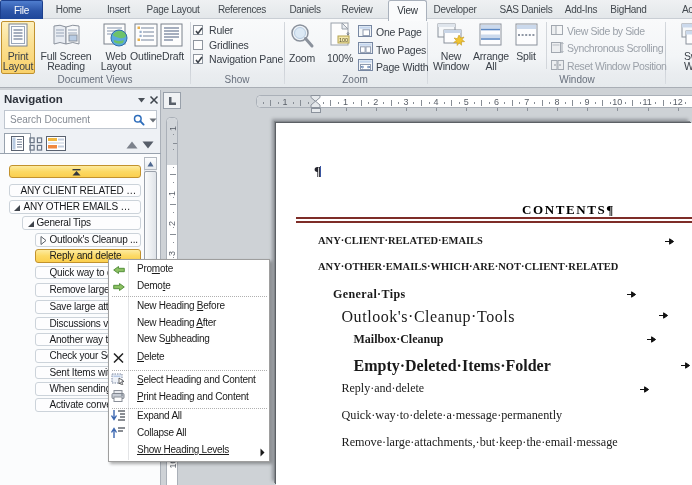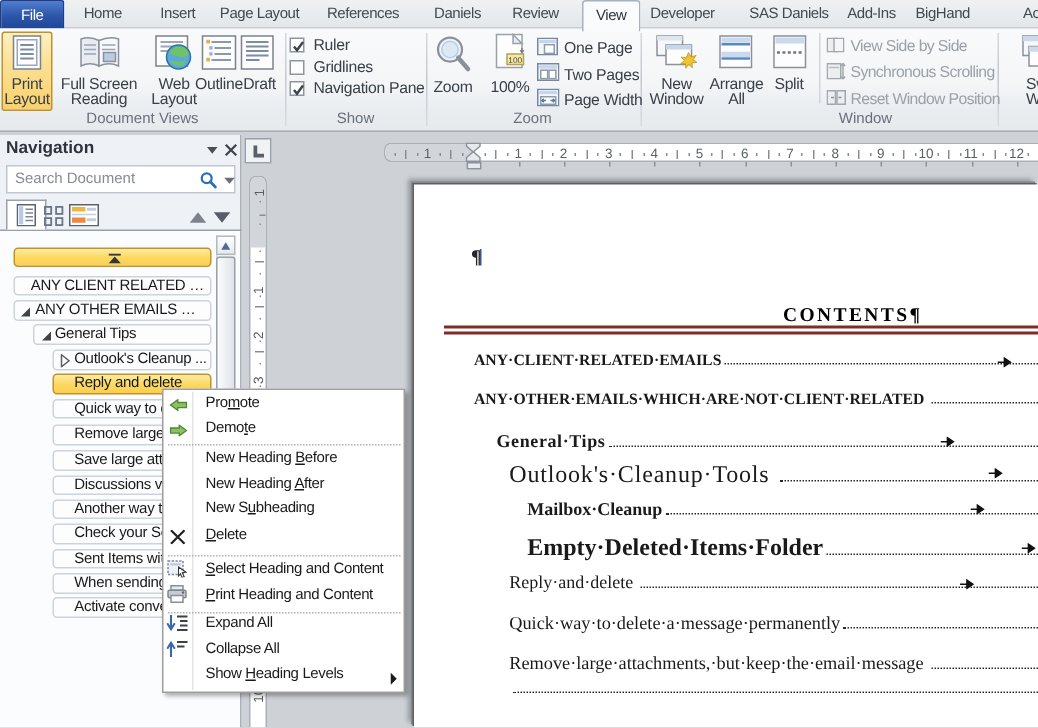--- a/index.html
+++ b/index.html
@@ -33,21 +33,21 @@
 #hrulergray{position:absolute;left:0;top:0;width:59px;height:13px;background:#d2d6da;}
 #vruler{left:166px;top:117px;width:12px;height:368px;background:#fff;border:1px solid #aab0b8;border-bottom:none;border-radius:5px 5px 0 0;overflow:hidden;}
 #vrulergray{position:absolute;left:0;top:0;width:12px;height:47px;background:#d2d6da;}
 .rnum{position:absolute;font-size:9px;color:#595f68;line-height:9px;}
 #vruler .rnum{transform:rotate(-90deg);}
 .tick{position:absolute;background:#878d95;}
 #lbox{left:163px;top:92px;width:18px;height:17px;background:#f0f2f4;border:1px solid #98a0aa;}
 
 #page{left:276px;top:123px;width:416px;height:362px;background:#fff;box-shadow:-1px -1px 0 #5c6065,-2px -2px 0 #84888d,-4px -4px 3px rgba(80,84,90,.45);}
 .doc{font-family:"Liberation Serif",serif;color:#1a1a1a;position:absolute;white-space:nowrap;}
-.tocrow{position:absolute;right:0;display:flex;align-items:baseline;font-family:"Liberation Serif",serif;color:#1a1a1a;white-space:nowrap;}
+.tocrow{position:absolute;right:0;display:flex;align-items:baseline;font-family:"Liberation Serif",serif;color:#1a1a1a;white-space:nowrap;flex-direction:column;}
 .lead{flex:1;border-bottom:1px dotted #2b2b2b;height:1px;margin-bottom:2px;margin-left:2px;}
 
 #menu{left:108px;top:259px;width:162px;height:203px;background:#fff;border:1px solid #9e9e9e;box-shadow:2px 2px 3px rgba(0,0,0,.32);}
 #menusep-v{position:absolute;left:19px;top:1px;width:1px;height:199px;background:#e3e4e6;}
 .mitem{position:absolute;left:28px;font-size:10px;letter-spacing:-0.25px;color:#1a1a1a;line-height:13px;white-space:nowrap;}
 .msep{position:absolute;left:3px;width:155px;border-top:1px dotted #b0b0b0;}
 .micon{position:absolute;}
 
 #navscroll{left:144px;top:157px;width:13px;height:305px;background:#eef0f3;border-left:1px solid #d4d8dd;}
 </style>
@@ -533,21 +533,21 @@
 <div class="mitem" style="top:38.5px;">New Heading <u>B</u>efore</div>
 <div class="mitem" style="top:55.5px;">New Heading <u>A</u>fter</div>
 <div class="mitem" style="top:72px;">New S<u>u</u>bheading</div>
 <div class="mitem" style="top:89.5px;"><u>D</u>elete</div>
 <div class="msep" style="top:109.5px;"></div>
 <div class="mitem" style="top:112.5px;"><u>S</u>elect Heading and Content</div>
 <div class="mitem" style="top:129.5px;"><u>P</u>rint Heading and Content</div>
 <div class="msep" style="top:147.5px;"></div>
 <div class="mitem" style="top:149px;">Expand All</div>
 <div class="mitem" style="top:166px;">Collapse All</div>
-<div class="mitem" style="top:183px;">Show <u>H</u>eading Levels</div>
+<div class="mitem" style="top:183px;text-decoration:underline;">Show <u>H</u>eading Levels</div>
 <svg class="micon" style="left:151px;top:188px;" width="5" height="9">
       <path d="M0.5 0.5 L4.5 4.5 L0.5 8.5 Z" fill="#1a1a1a"></path>
     </svg>
 <svg class="micon" style="left:4px;top:6px;" width="12" height="8" viewBox="0 0 12 8">
       <path d="M5.5 0.5 L5.5 2.3 L11.3 2.3 L11.3 5.7 L5.5 5.7 L5.5 7.5 L0.7 4 Z" fill="#8cc063" stroke="#4c8a33" stroke-width="0.9"></path>
     </svg>
 <svg class="micon" style="left:4px;top:23px;" width="12" height="8" viewBox="0 0 12 8">
       <path d="M6.5 0.5 L6.5 2.3 L0.7 2.3 L0.7 5.7 L6.5 5.7 L6.5 7.5 L11.3 4 Z" fill="#8cc063" stroke="#4c8a33" stroke-width="0.9"></path>
     </svg>
 <svg class="micon" style="left:4px;top:93px;" width="11" height="10" viewBox="0 0 11 10">

